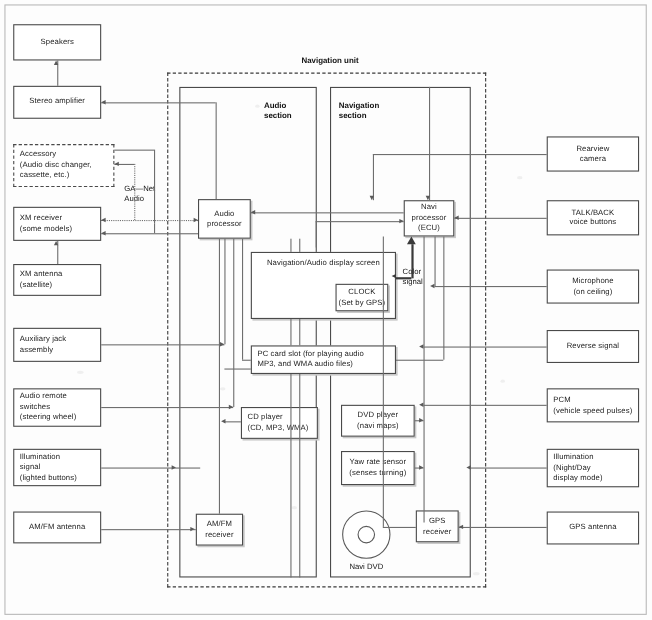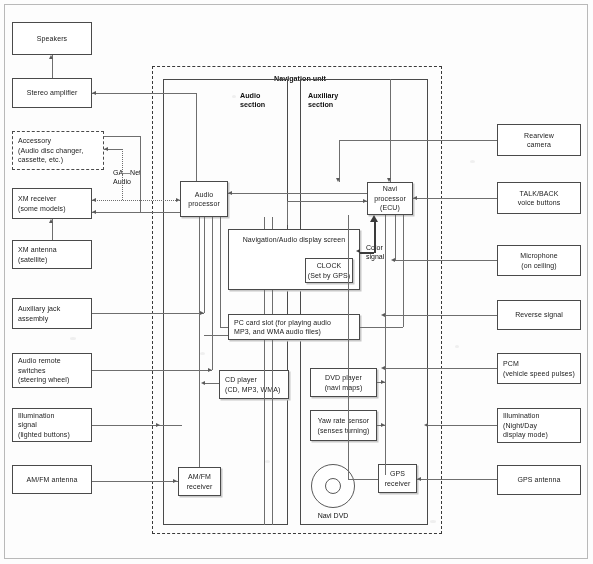--- a/index.html
+++ b/index.html
@@ -86,29 +86,29 @@
 
   <div class="speck" style="left:60px;top:28px;width:5px;height:3px;"></div>
   <div class="speck" style="left:232px;top:95px;width:4px;height:3px;"></div>
   <div class="speck" style="left:70px;top:337px;width:6px;height:3px;"></div>
   <div class="speck" style="left:470px;top:160px;width:5px;height:3px;"></div>
   <div class="speck" style="left:455px;top:345px;width:4px;height:3px;"></div>
   <div class="speck" style="left:265px;top:460px;width:5px;height:3px;"></div>
   <div class="speck" style="left:430px;top:520px;width:6px;height:3px;"></div>
   <div class="speck" style="left:200px;top:352px;width:5px;height:3px;"></div>
 
-  <div class="lbl bold center" style="left:250px;top:50px;width:100px;margin-top:24px;">Navigation unit</div>
+  <div class="lbl bold center" style="left:250px;top:50px;width:100px;">Navigation unit</div>
   <div class="navunit" style="left:152px;top:66px;width:290px;height:468px;"></div>
 
   <div class="container-box" style="left:163px;top:79px;width:125px;height:446px;"></div>
   <div class="lbl bold" style="left:240px;top:91px;">Audio
 section</div>
 
   <div class="container-box" style="left:300px;top:79px;width:128px;height:446px;"></div>
-  <div class="lbl bold" style="left:308px;top:91px;">Auxiliary
+  <div class="lbl bold" style="left:308px;top:91px;">Navigation
 section</div>
 
   <div class="box" style="left:12px;top:22px;width:80px;height:33px;">
     <span>Speakers</span>
   </div>
 
   <div class="box" style="left:12px;top:78px;width:80px;height:30px;">
     <span>Stereo amplifier</span>
   </div>
 

